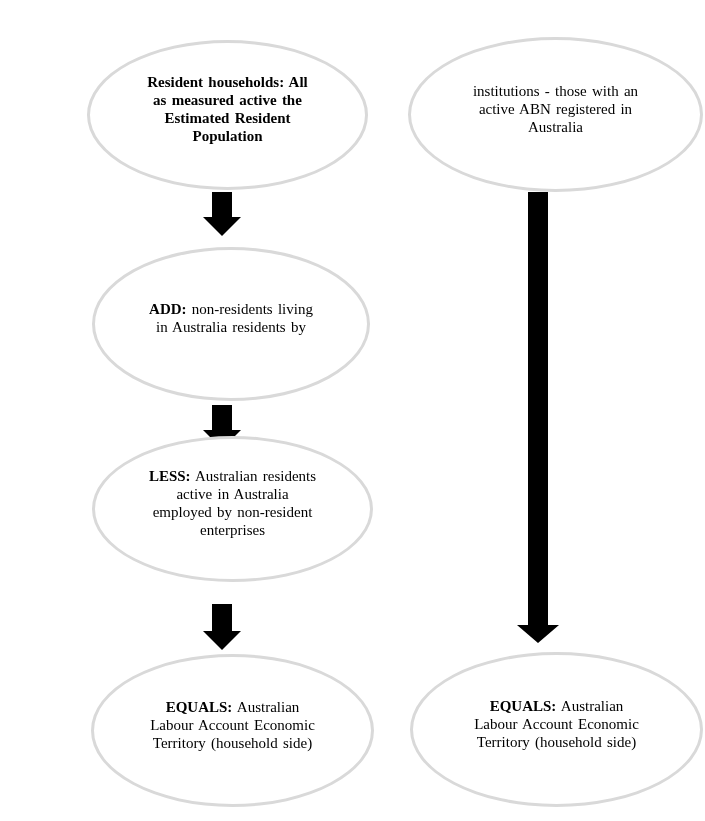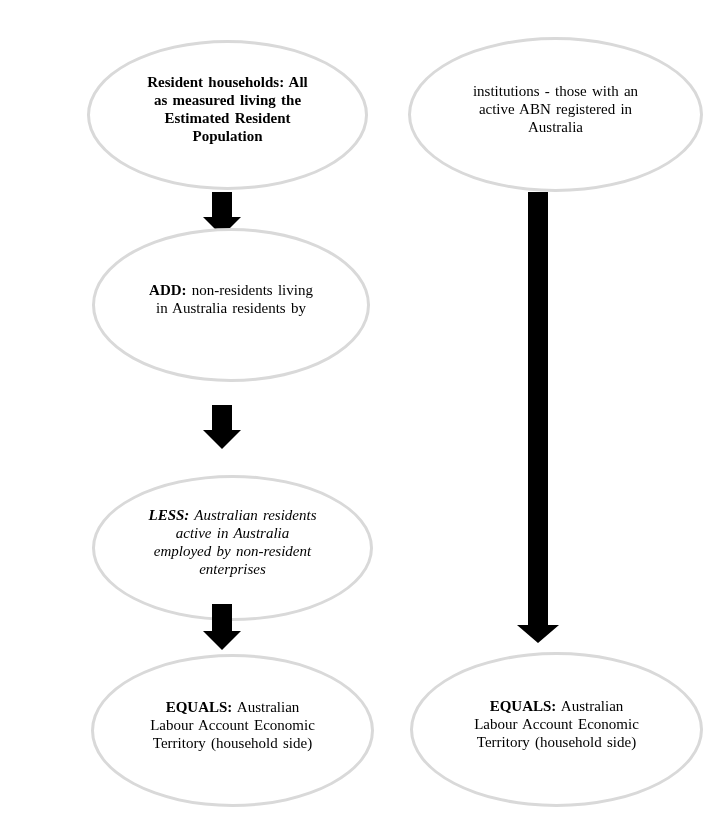--- a/index.html
+++ b/index.html
@@ -47,54 +47,54 @@
   }
 </style>
 </head>
 <body>
 
 <div class="canvas">
 
   <div class="ellipse" style="left:87px; top:40px; width:281px; height:150px;font-weight:bold;">
     <div class="node-text">
       <div><b class="prefix"></b> <span>Resident households:  All</span></div>
-      <div>as measured living the</div>
+      <div>as measured active the</div>
       <div>Estimated Resident</div>
       <div>Population</div>
     </div>
   </div>
 
   <div class="ellipse" style="left:408px; top:37px; width:295px; height:155px;">
     <div class="node-text">
       <div>institutions - those with an</div>
       <div>active ABN registered in</div>
       <div>Australia</div>
     </div>
   </div>
 
   <div class="arrow" style="left:202px; top:192px;">
     <svg width="40" height="44" viewBox="0 0 40 44" aria-hidden="true">
       <polygon points="10,0 30,0 30,25 39,25 20,44 1,25 10,25"></polygon>
     </svg>
   </div>
 
-  <div class="ellipse" style="left:92px; top:228px; width:278px; height:154px;">
+  <div class="ellipse" style="left:92px; top:247px; width:278px; height:154px;">
     <div class="node-text">
       <div><b class="prefix">ADD:</b> <span>non-residents living</span></div>
       <div>in Australia residents by</div>
     </div>
   </div>
 
   <div class="arrow" style="left:202px; top:405px;">
     <svg width="40" height="44" viewBox="0 0 40 44" aria-hidden="true">
       <polygon points="10,0 30,0 30,25 39,25 20,44 1,25 10,25"></polygon>
     </svg>
   </div>
 
-  <div class="ellipse" style="left:92px; top:475px; width:281px; height:146px;font-style:italic;">
+  <div class="ellipse" style="left:92px; top:436px; width:281px; height:146px;">
     <div class="node-text">
       <div><b class="prefix">LESS:</b> <span>Australian residents</span></div>
       <div>active in Australia</div>
       <div>employed by non-resident</div>
       <div>enterprises</div>
     </div>
   </div>
 
   <div class="arrow" style="left:202px; top:604px;">
     <svg width="40" height="46" viewBox="0 0 40 46" aria-hidden="true">

